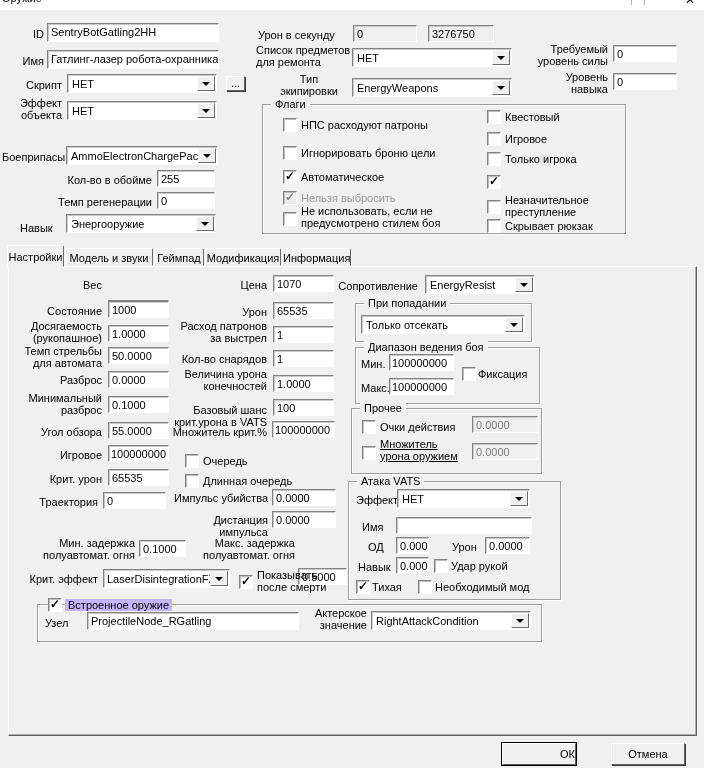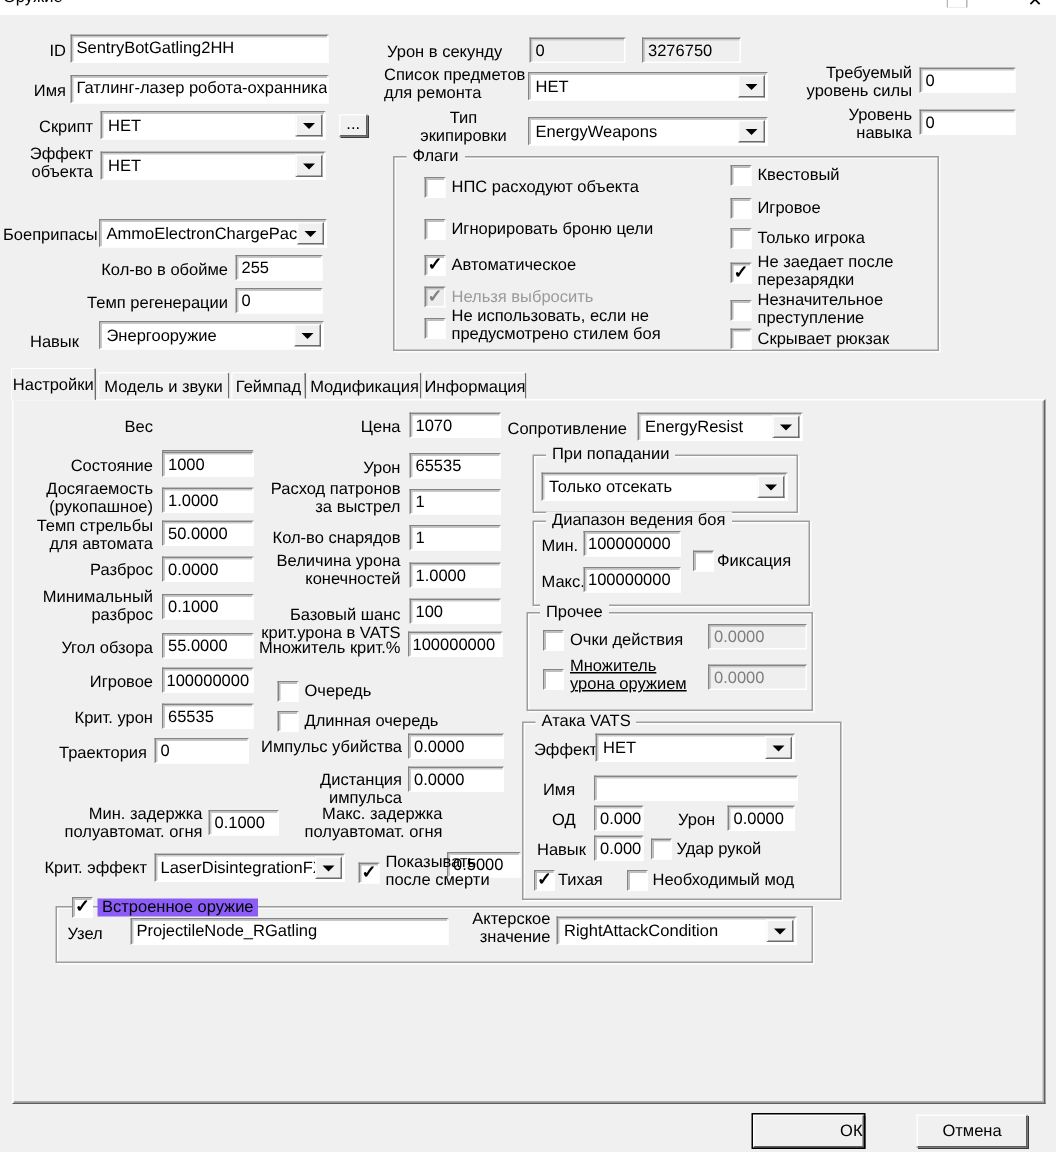--- a/index.html
+++ b/index.html
@@ -90,40 +90,38 @@
   <div class="txt" style="left:613px;top:45px;width:56px;height:13px;">0</div>
 
   <div class="lbl r" style="left:524px;width:84px;top:71px;">Уровень
 навыка</div>
   <div class="txt" style="left:613px;top:73px;width:56px;height:13px;">0</div>
 
   <div class="grp" style="left:262px;top:104px;width:362px;height:128px;">
     <div class="leg">Флаги</div>
   </div>
   <span class="cb" style="left:283px;top:118px;"></span>
-  <div class="lbl" style="left:301px;top:119px;">НПС расходуют объекта</div>
+  <div class="lbl" style="left:301px;top:119px;">НПС расходуют патроны</div>
   <span class="cb" style="left:283px;top:146px;"></span>
   <div class="lbl" style="left:301px;top:147px;">Игнорировать броню цели</div>
   <span class="cb on" style="left:283px;top:170px;"></span>
   <div class="lbl" style="left:301px;top:171px;">Автоматическое</div>
   <span class="cb on dis-el" style="left:283px;top:191px;"></span>
   <div class="lbl dis-el" style="left:301px;top:192px;">Нельзя выбросить</div>
   <span class="cb" style="left:283px;top:212px;"></span>
   <div class="lbl" style="left:301px;top:205px;">Не использовать, если не
 предусмотрено стилем боя</div>
 
   <span class="cb" style="left:487px;top:110px;"></span>
   <div class="lbl" style="left:505px;top:111px;">Квестовый</div>
   <span class="cb" style="left:487px;top:132px;"></span>
   <div class="lbl" style="left:505px;top:133px;">Игровое</div>
   <span class="cb" style="left:487px;top:152px;"></span>
   <div class="lbl" style="left:505px;top:153px;">Только игрока</div>
   <span class="cb on" style="left:487px;top:175px;"></span>
-  <div class="lbl" style="left:505px;top:169px;">Не заедает после
-перезарядки</div>
   <span class="cb" style="left:487px;top:200px;"></span>
   <div class="lbl" style="left:505px;top:194px;">Незначительное
 преступление</div>
   <span class="cb" style="left:487px;top:219px;"></span>
   <div class="lbl" style="left:505px;top:220px;">Скрывает рюкзак</div>
 
   <div class="lbl" style="left:2px;top:151px;">Боеприпасы</div>
   <div class="cmb" style="left:66px;top:146px;width:129px;height:14px;padding-right:17px;">
     <span>AmmoElectronChargePack</span>
     <span class="arw"></span>
@@ -272,21 +270,21 @@
   <div class="txt z3" style="left:396px;top:557px;width:25px;height:13px;">0.000</div>
   <span class="cb z3" style="left:434px;top:559px;"></span>
   <div class="lbl z3" style="left:451px;top:560px;">Удар рукой</div>
   <span class="cb z3 on" style="left:356px;top:580px;"></span>
   <div class="lbl z3" style="left:372px;top:581px;">Тихая</div>
   <span class="cb z3" style="left:418px;top:580px;"></span>
   <div class="lbl z3" style="left:435px;top:581px;">Необходимый мод</div>
 
   <div class="grp z3" style="left:37px;top:604px;width:503px;height:36px;"></div>
   <span class="cb z3 on" style="left:48px;top:598px;background:#fff;"></span>
-  <div class="lbl z3" style="left:65px;top:599px;background:#8b5cf6;padding:0 3px;">Встроенное оружие</div>
+  <div class="lbl z3" style="left:65px;top:599px;background:#c4b5fd;padding:0 3px;">Встроенное оружие</div>
   <div class="lbl z3" style="left:45px;top:617px;">Узел</div>
   <div class="txt z3" style="left:87px;top:612px;width:204px;height:14px;">ProjectileNode_RGatling</div>
   <div class="lbl r z3" style="left:305px;width:62px;top:607px;">Актерское
 значение</div>
   <div class="cmb z3" style="left:371px;top:611px;width:136px;height:14px;">
     <span>RightAttackCondition</span>
     <span class="arw"></span>
   </div>
 
   <div class="btn def" style="left:502px;top:743px;width:74px;height:22px;">ОК</div>

